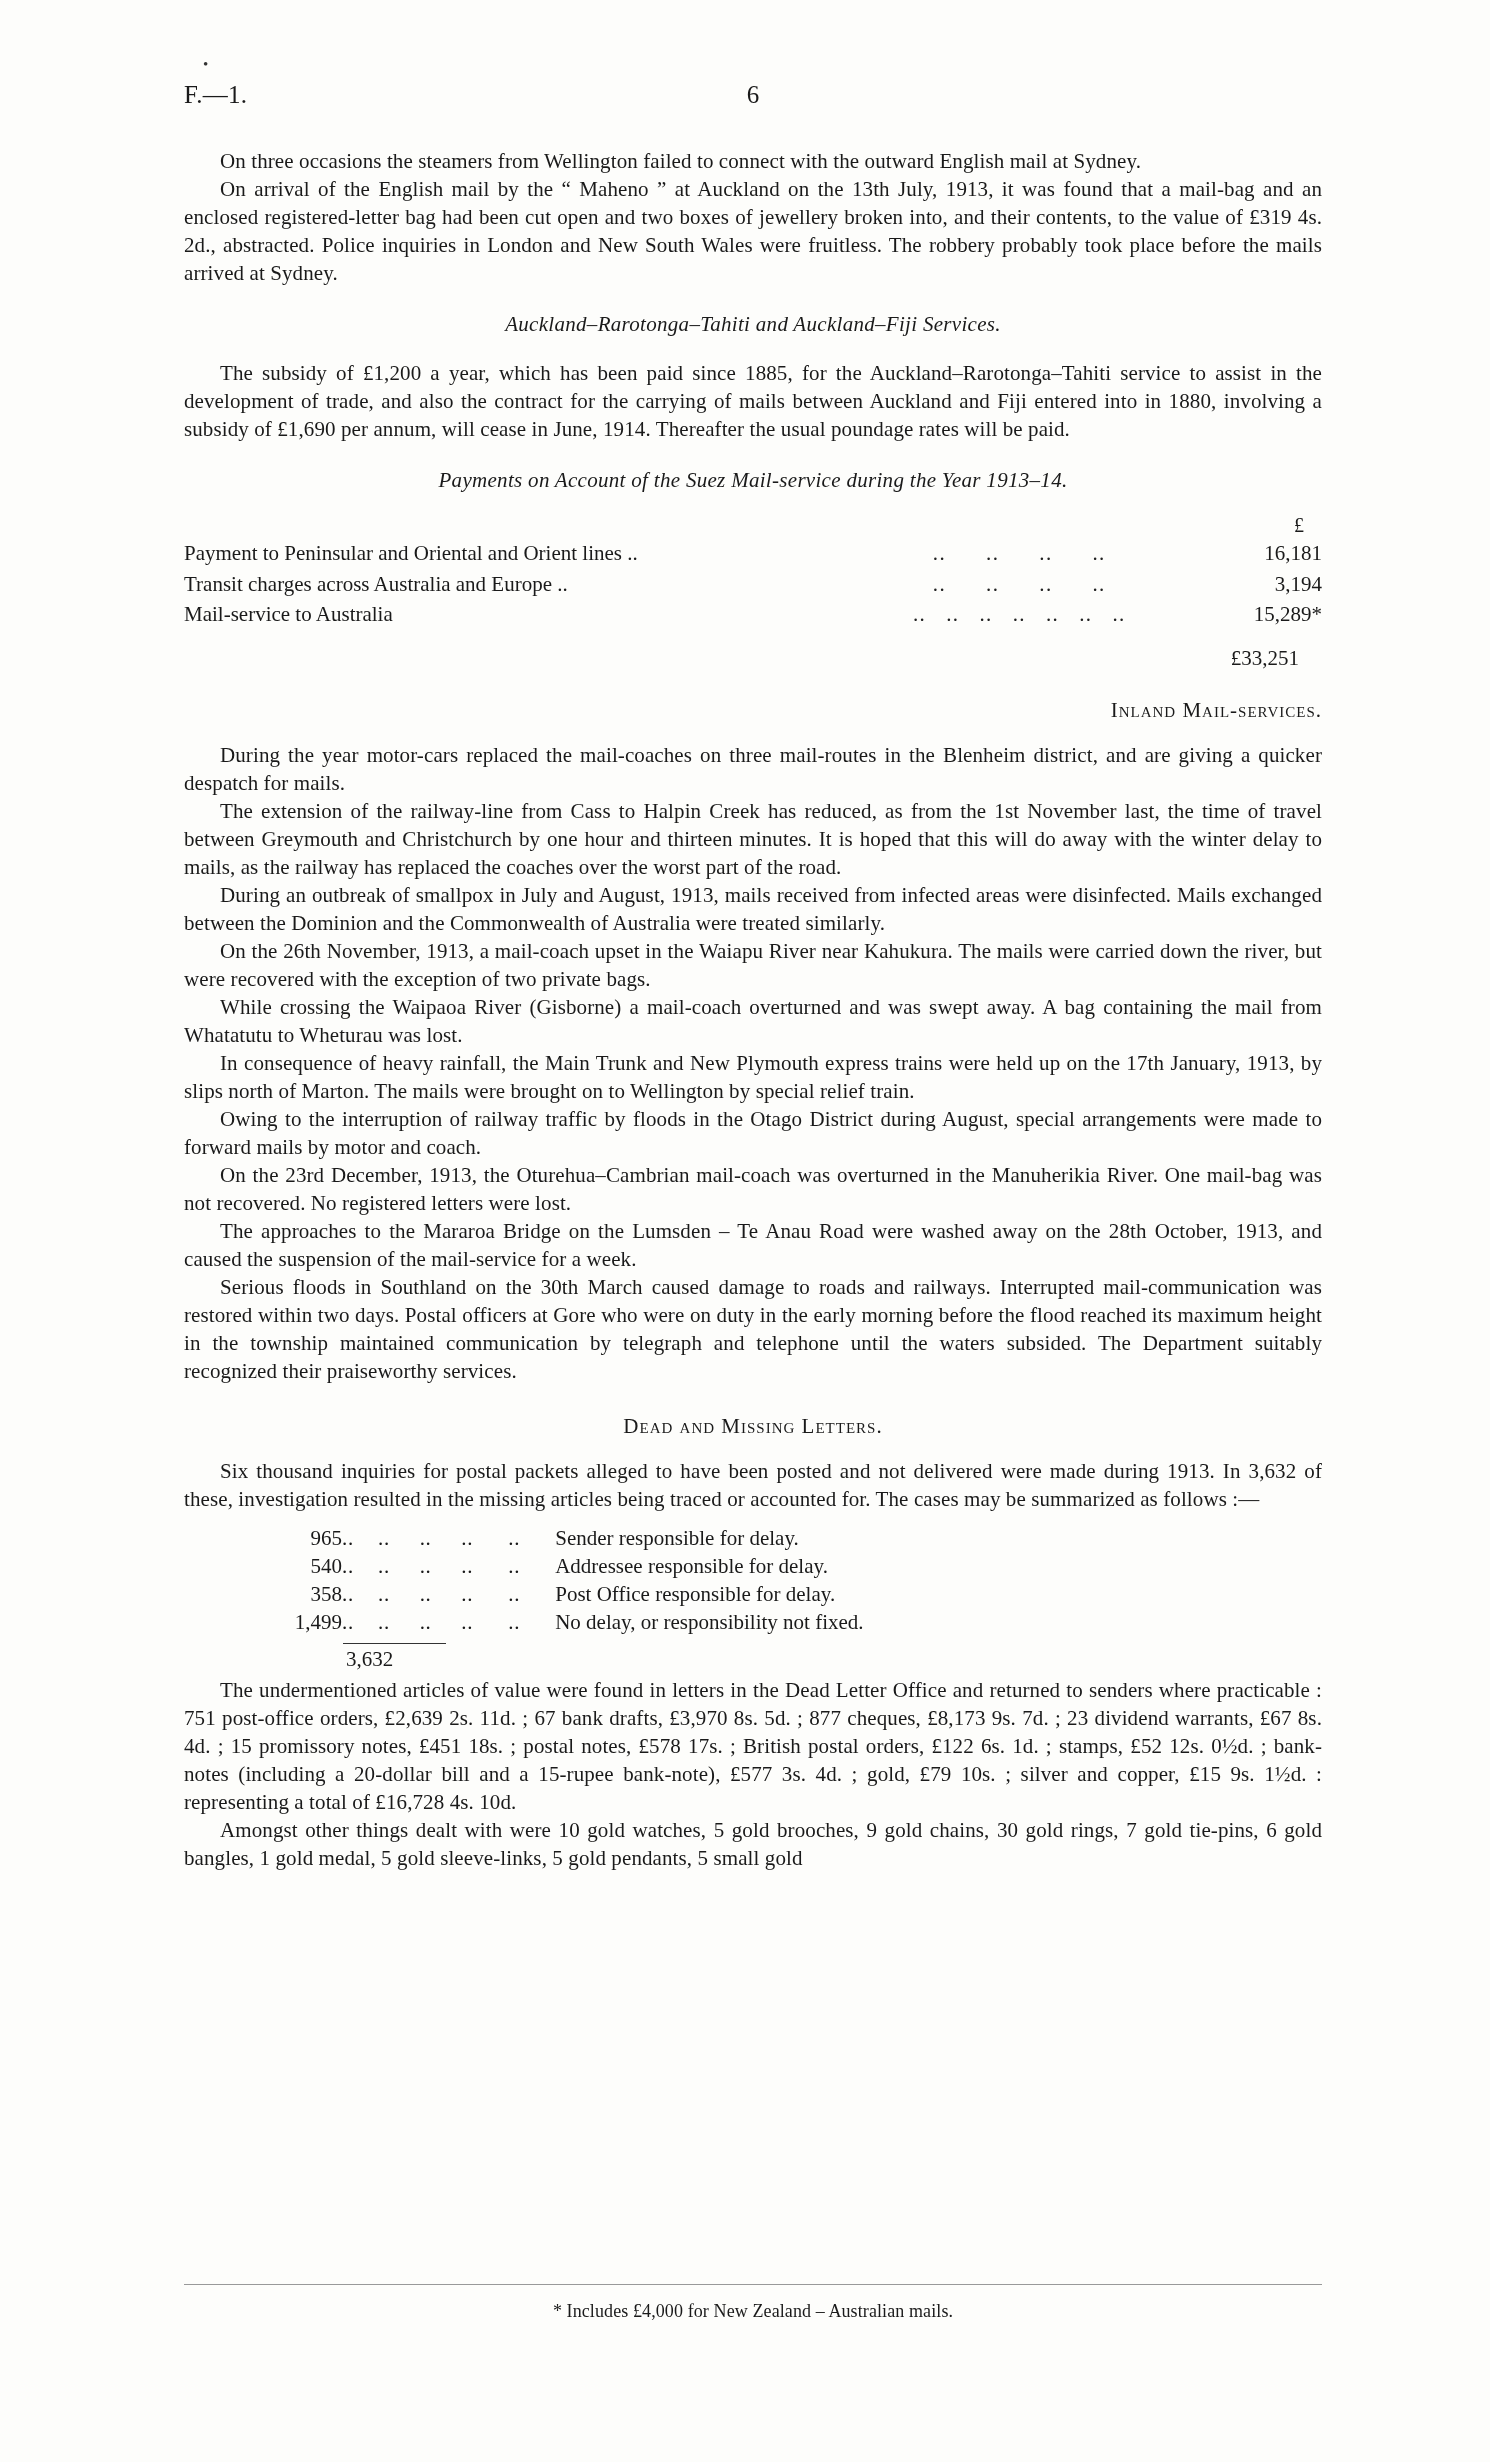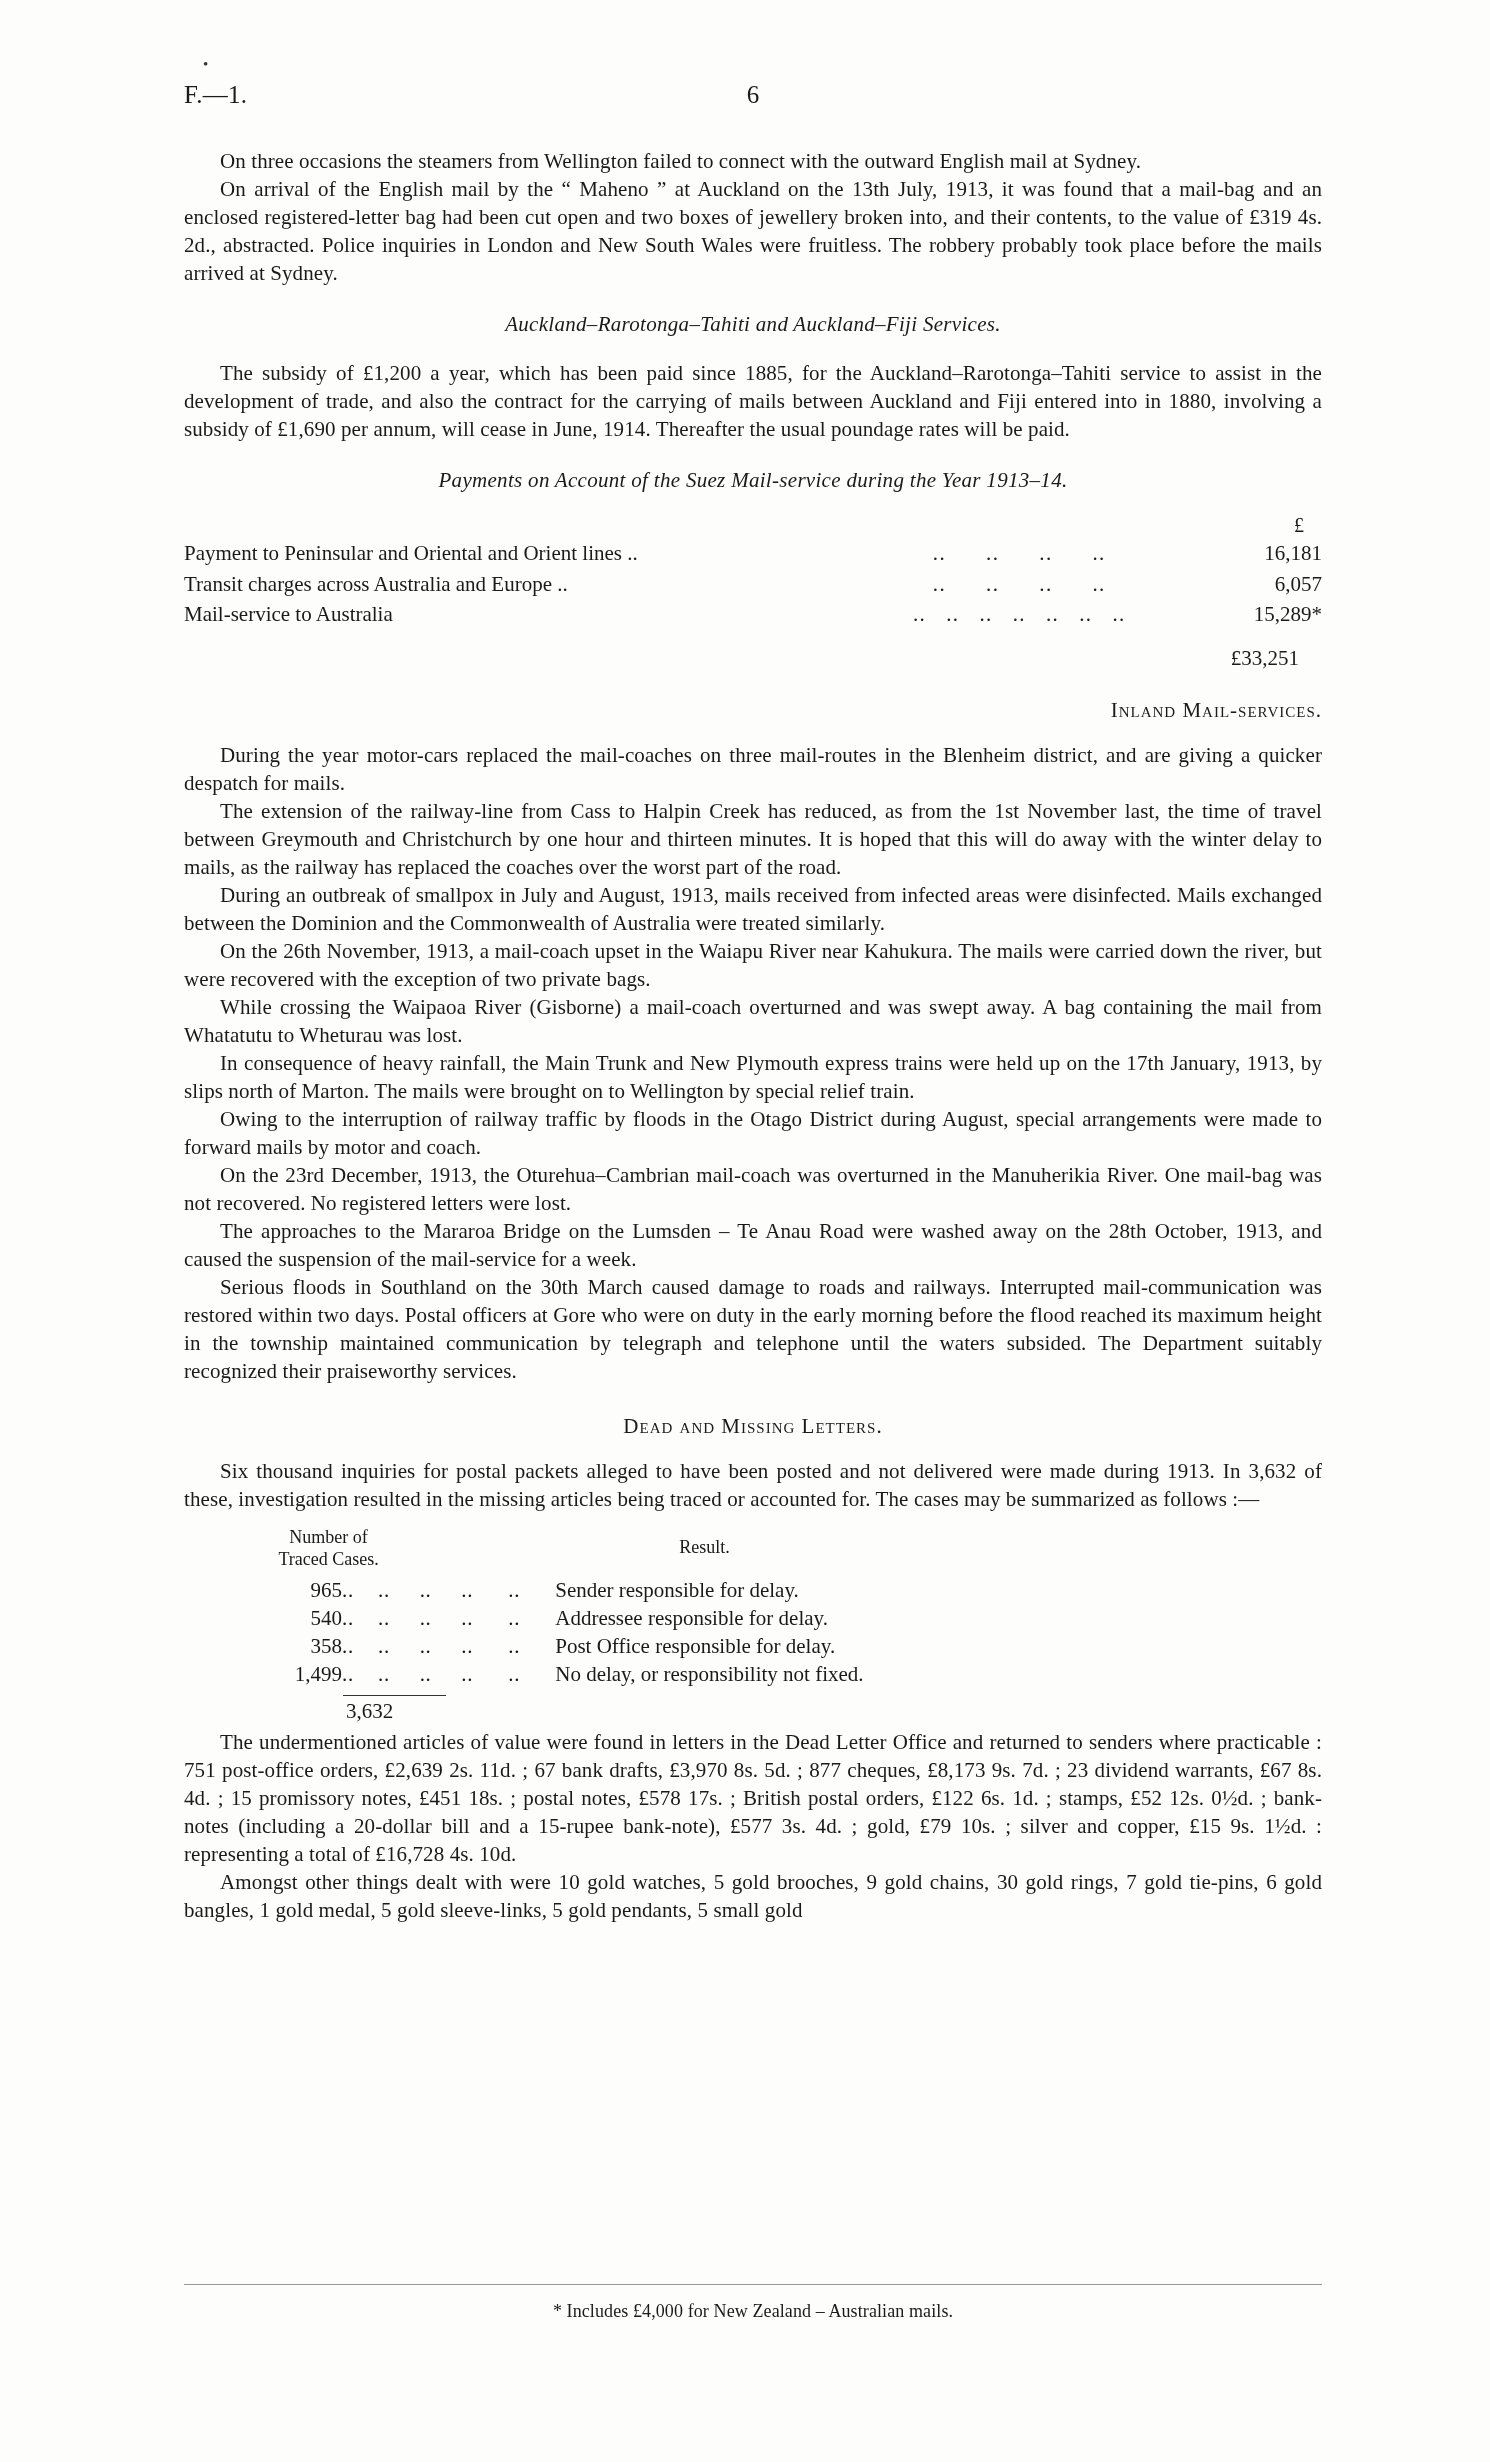--- a/index.html
+++ b/index.html
@@ -218,21 +218,21 @@
     <table class="suez">
       <tbody>
           <tr>
         <td class="lbl">Payment to Peninsular and Oriental and Orient lines ..</td>
         <td class="dots">..&nbsp;&nbsp;&nbsp;&nbsp;&nbsp;&nbsp;..&nbsp;&nbsp;&nbsp;&nbsp;&nbsp;&nbsp;..&nbsp;&nbsp;&nbsp;&nbsp;&nbsp;&nbsp;..</td>
         <td class="amt">16,181</td>
       </tr>
       <tr>
         <td class="lbl">Transit charges across Australia and Europe ..</td>
         <td class="dots">..&nbsp;&nbsp;&nbsp;&nbsp;&nbsp;&nbsp;..&nbsp;&nbsp;&nbsp;&nbsp;&nbsp;&nbsp;..&nbsp;&nbsp;&nbsp;&nbsp;&nbsp;&nbsp;..</td>
-        <td class="amt">6,057</td>
+        <td class="amt">3,194</td>
       </tr>
       <tr>
         <td class="lbl">Mail-service to Australia</td>
         <td class="dots">..&nbsp;&nbsp;&nbsp;..&nbsp;&nbsp;&nbsp;..&nbsp;&nbsp;&nbsp;..&nbsp;&nbsp;&nbsp;..&nbsp;&nbsp;&nbsp;..&nbsp;&nbsp;&nbsp;..</td>
         <td class="amt">15,289*</td>
       </tr>
     </tbody>
       </table>
 
     <div class="total-row">£33,251</div>
@@ -249,27 +249,20 @@
     <p>On the 23rd December, 1913, the Oturehua–Cambrian mail-coach was overturned in the Manuherikia River.  One mail-bag was not recovered.  No registered letters were lost.</p>
     <p>The approaches to the Mararoa Bridge on the Lumsden – Te Anau Road were washed away on the 28th October, 1913, and caused the suspension of the mail-service for a week.</p>
     <p>Serious floods in Southland on the 30th March caused damage to roads and railways.  Interrupted mail-communication was restored within two days.  Postal officers at Gore who were on duty in the early morning before the flood reached its maximum height in the township maintained communication by telegraph and telephone until the waters subsided.  The Department suitably recognized their praiseworthy services.</p>
 
     <p class="sec-smallcaps-2">Dead and Missing Letters.</p>
 
     <p>Six thousand inquiries for postal packets alleged to have been posted and not delivered were made during 1913.  In 3,632 of these, investigation resulted in the missing articles being traced or accounted for.  The cases may be summarized as follows :—</p>
 
     <table class="traced">
       <tbody>
-          <tr>
-        <th class="th-left" colspan="3">
-          <span>Number of</span><br>
-          <span>Traced Cases.</span>
-        </th>
-        <th class="th-result" colspan="2">Result.</th>
-      </tr>
       <tr>
         <td class="num">965</td>
         <td class="ddots">..</td>
         <td class="sp">..&nbsp;&nbsp;&nbsp;&nbsp;&nbsp;..&nbsp;&nbsp;&nbsp;&nbsp;&nbsp;..</td>
         <td class="sp">..</td>
         <td class="res">Sender responsible for delay.</td>
       </tr>
       <tr>
         <td class="num">540</td>
         <td class="ddots">..</td>

